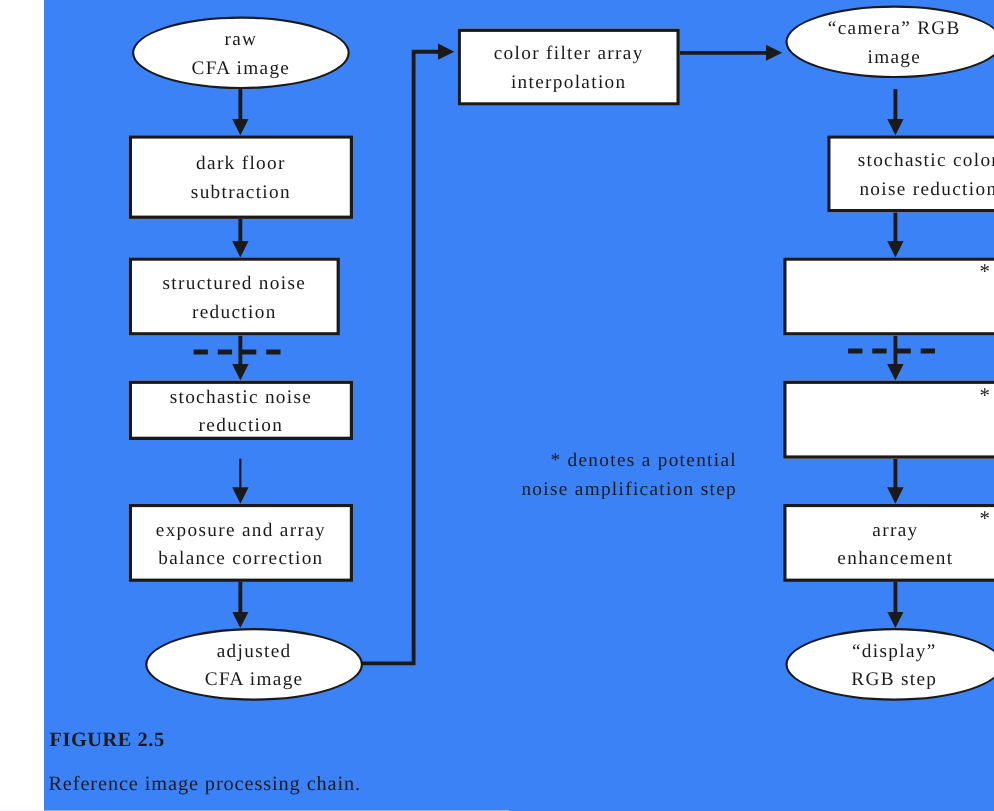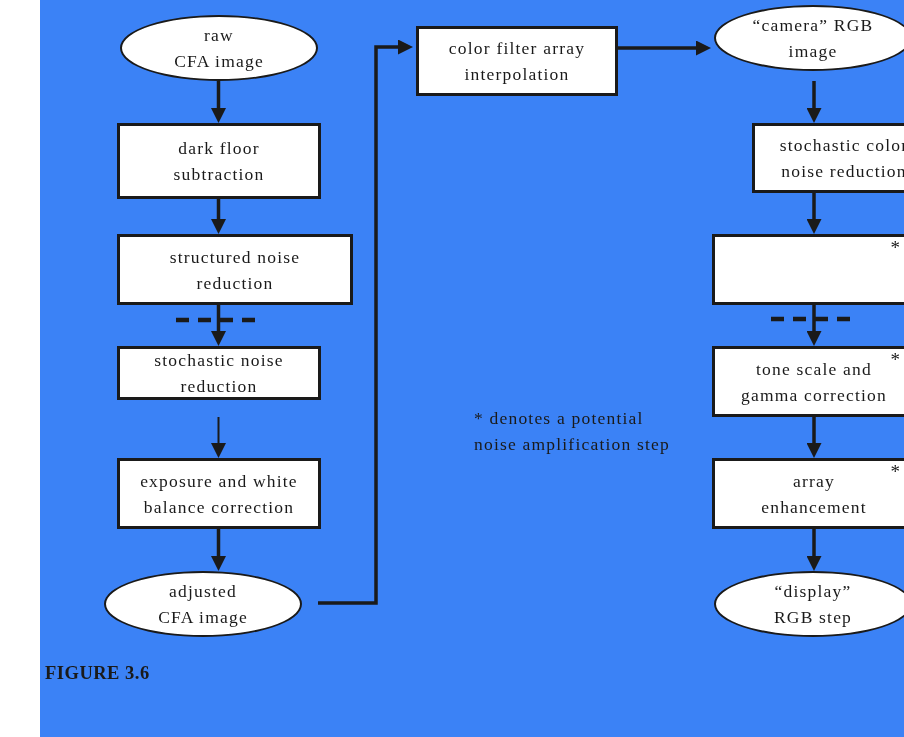--- a/index.html
+++ b/index.html
@@ -53,20 +53,21 @@
     line-height: 19px;
   }
   .annotation {
     position: absolute;
     left: 434px;
     top: 405px;
     font-size: 17.5px;
     line-height: 26px;
     letter-spacing: 1.2px;
     white-space: pre-line;
+    text-align: right;
   }
   .caption-label {
     position: absolute;
     left: 5px;
     top: 663px;
     font-size: 18.5px;
     font-weight: bold;
     letter-spacing: 0.5px;
   }
   .caption-text {
@@ -112,36 +113,36 @@
   <div class="node ellipse" style="left:80px; top:15px; width:198px; height:66px">
     <span class="node-label">raw
 CFA image</span>
   </div>
 
   <div class="node box" style="left:77px; top:123px; width:204px; height:76px">
     <span class="node-label">dark floor
 subtraction</span>
   </div>
 
-  <div class="node box" style="left:77px; top:234px; width:236px; height:71px">
+  <div class="node box" style="left:77px; top:234px; width:192px; height:71px">
     <span class="node-label">structured noise
 reduction</span>
   </div>
 
   <div class="node box" style="left:77px; top:346px; width:204px; height:54px">
     <span class="node-label">stochastic noise
 reduction</span>
   </div>
 
   <div class="node box" style="left:77px; top:458px; width:204px; height:71px">
-    <span class="node-label">exposure and white
+    <span class="node-label">exposure and array
 balance correction</span>
   </div>
 
-  <div class="node ellipse" style="left:64px; top:571px; width:198px; height:66px">
+  <div class="node ellipse" style="left:92px; top:571px; width:198px; height:66px">
     <span class="node-label">adjusted
 CFA image</span>
   </div>
 
   <div class="node box" style="left:376px; top:26px; width:202px; height:70px">
     <span class="node-label">color filter array
 interpolation</span>
   </div>
 
   <div class="node ellipse" style="left:674px; top:5px; width:198px; height:66px">
@@ -153,33 +154,32 @@
     <span class="node-label">stochastic color
 noise reduction</span>
   </div>
 
   <div class="node box" style="left:672px; top:234px; width:204px; height:71px">
     <span class="node-asterisk">*</span>
   </div>
 
   <div class="node box" style="left:672px; top:346px; width:204px; height:71px">
     <span class="node-asterisk">*</span>
-    <span class="node-label">tone scale and
-gamma correction</span>
   </div>
 
   <div class="node box" style="left:672px; top:458px; width:204px; height:71px">
     <span class="node-asterisk">*</span>
     <span class="node-label">array
 enhancement</span>
   </div>
 
   <div class="node ellipse" style="left:674px; top:571px; width:198px; height:66px">
     <span class="node-label">“display”
 RGB step</span>
   </div>
 
   <div class="annotation">* denotes a potential
 noise amplification step</div>
 
-  <div class="caption-label">FIGURE 3.6</div>
+  <div class="caption-label">FIGURE 2.5</div>
+  <div class="caption-text">Reference image processing chain.</div>
 
 </div>
 
 </body></html>

